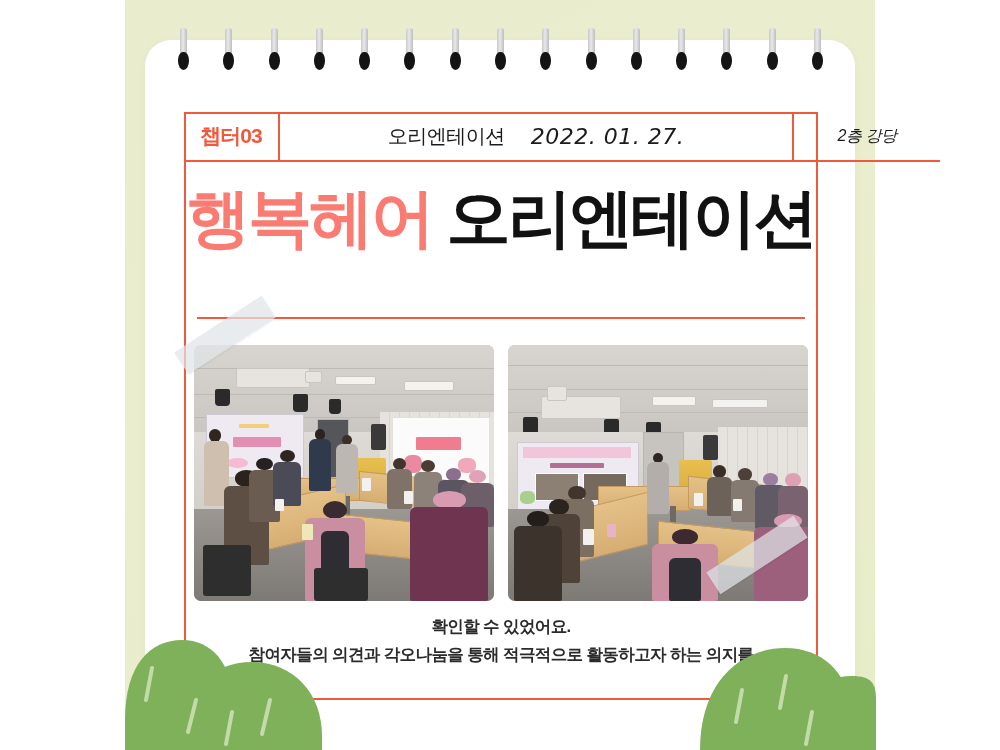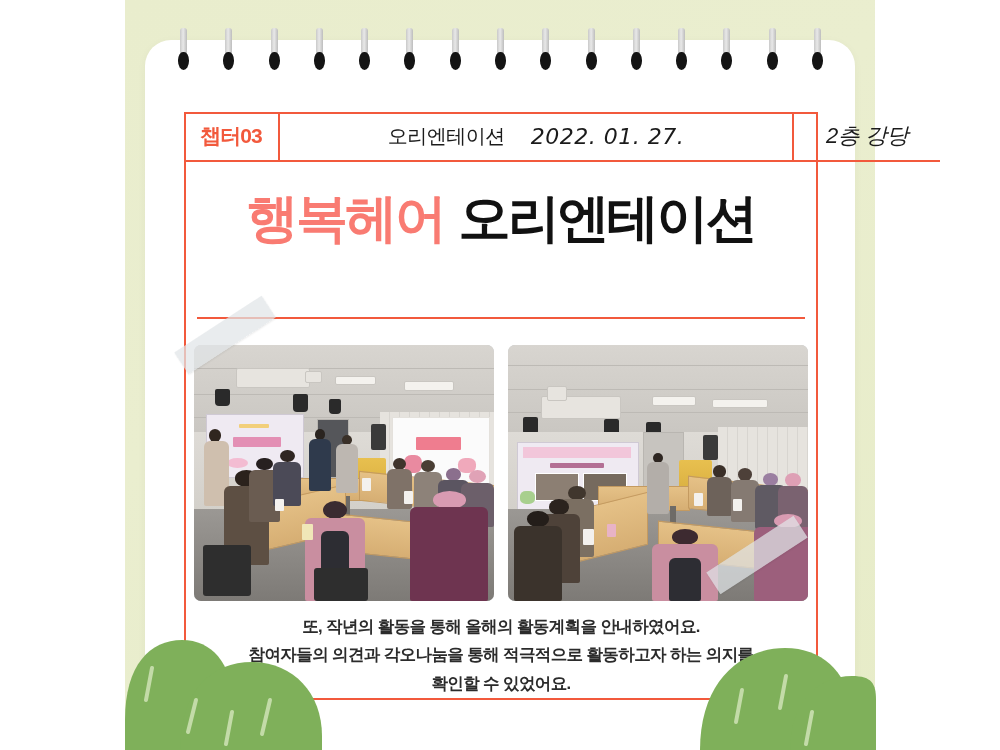--- a/index.html
+++ b/index.html
@@ -54,28 +54,28 @@
   }
   .cell-chapter{width:96px;border-right:2px solid #f2593c;
     color:#f2593c;font-weight:bold;font-size:21px;letter-spacing:-1px;}
   .cell-what{flex:1;border-right:2px solid #f2593c;color:#1b1b1b;
     font-size:21px;gap:26px;letter-spacing:-0.5px;
     font-family:"DejaVu Sans","Liberation Sans",sans-serif;}
   .cell-what .w-label{font-size:20px;}
   .cell-what .w-date{font-size:22px;letter-spacing:0.5px;font-style:italic;}
   .cell-wherelbl{width:88px;border-right:2px solid #f2593c;
     color:#f2593c;font-weight:bold;font-size:20px;letter-spacing:-1px;}
-  .cell-where{width:146px;color:#1b1b1b;font-size:22px;letter-spacing:-0.5px;font-style:italic;}
+  .cell-where{width:146px;color:#1b1b1b;font-size:16px;letter-spacing:-0.5px;font-style:italic;}
 
   
   .title{
     position:absolute;left:39px;top:124px;width:634px;height:108px;
     display:flex;align-items:center;justify-content:center;gap:14px;
   }
-  .title span{font-size:52px;font-weight:bold;letter-spacing:-2.5px;line-height:1;text-align:center;}
+  .title span{font-size:64px;font-weight:bold;letter-spacing:-2.5px;line-height:1;text-align:center;}
   .t-brand{color:#f97b72;}
   .t-main{color:#111111;}
 
   
   .divider{
     position:absolute;left:52px;top:277px;width:608px;height:0;
     border-top:2px solid #f2593c;
   }
 
   
@@ -335,23 +335,22 @@
           <div class="cup" style="left:62%;top:58%;width:3%;height:5%;"></div>
           <div class="cup" style="left:75%;top:60%;width:3%;height:5%;"></div>
         </div>
       </div>
     </div>
 
     <div class="tape tape-tl"></div>
     <div class="tape tape-br"></div>
 
     <div class="caption">
-      <p>또, 작년의 활동을 통해 올해의 활동계획을 안내하였어요.</p>
+      <p>확인할 수 있었어요.</p>
       <p>참여자들의 의견과 각오나눔을 통해 적극적으로 활동하고자 하는 의지를</p>
-      <p>확인할 수 있었어요.</p>
     </div>
   </div>
 
   <div class="spiral">
       <div class="ring" style="left: 33px;">
         <div class="stem"></div>
         <div class="bead"></div>
       </div>
       <div class="ring" style="left: 78.2857px;">
         <div class="stem"></div>

